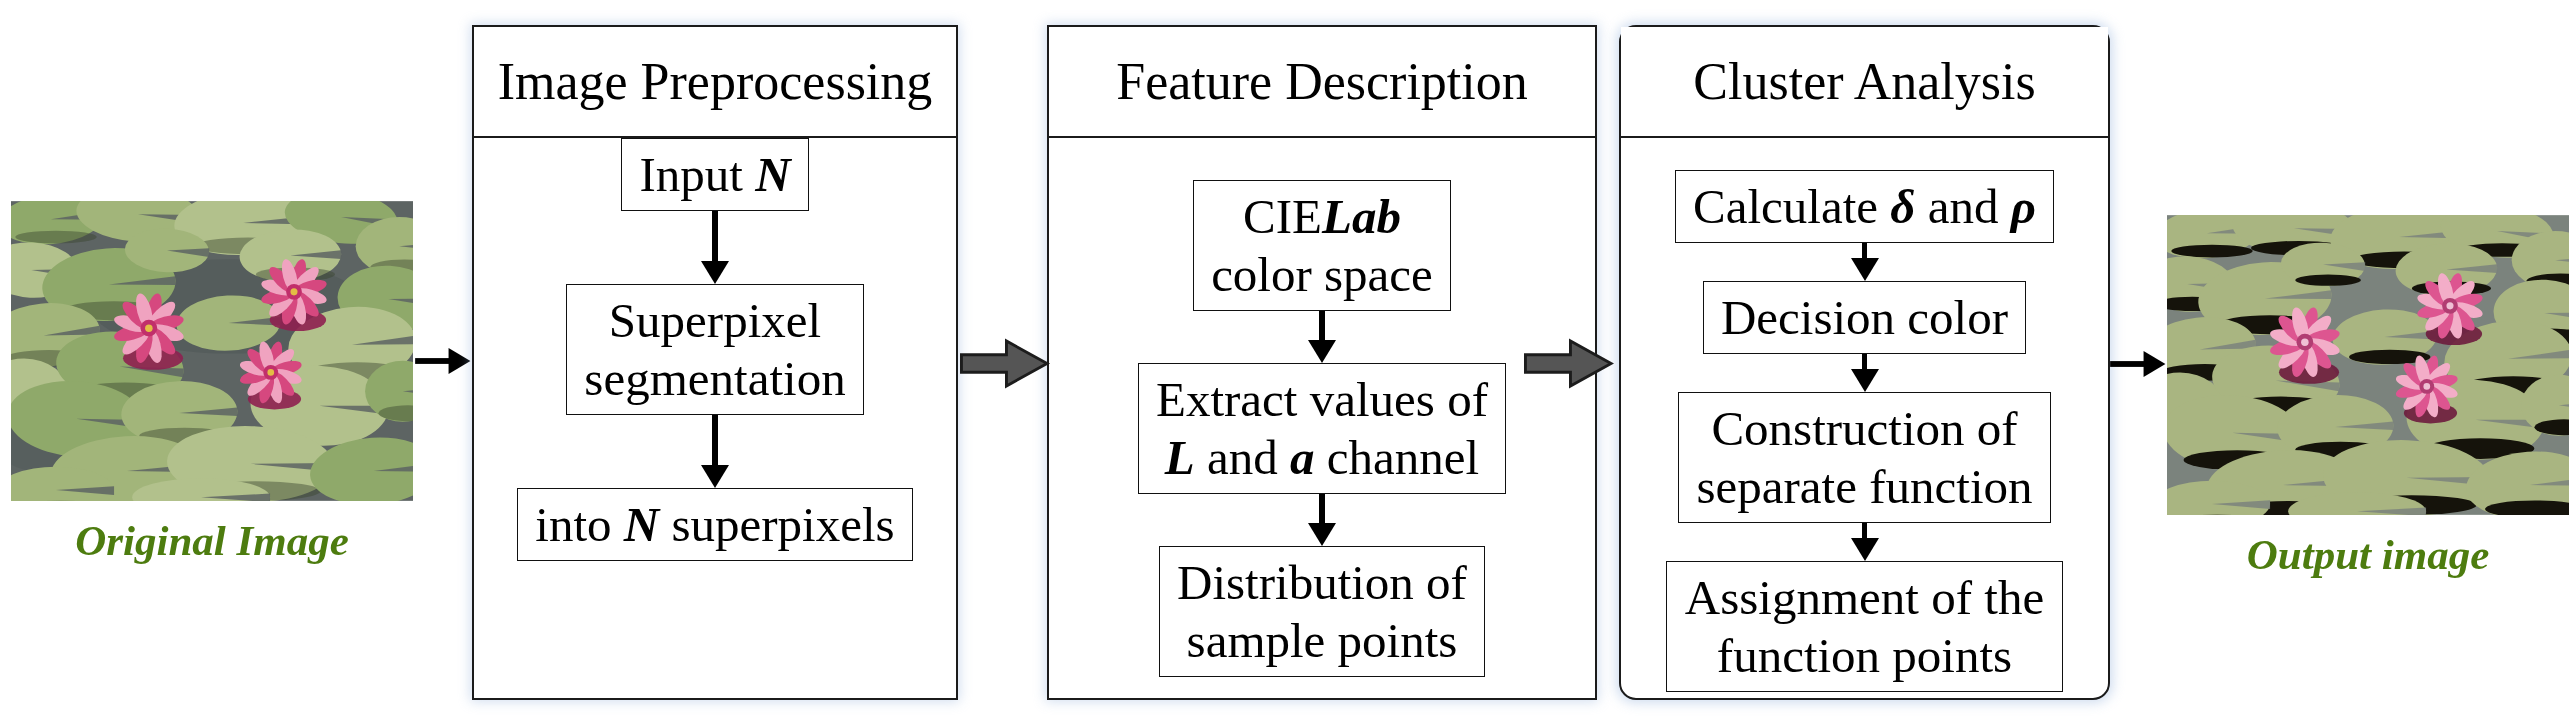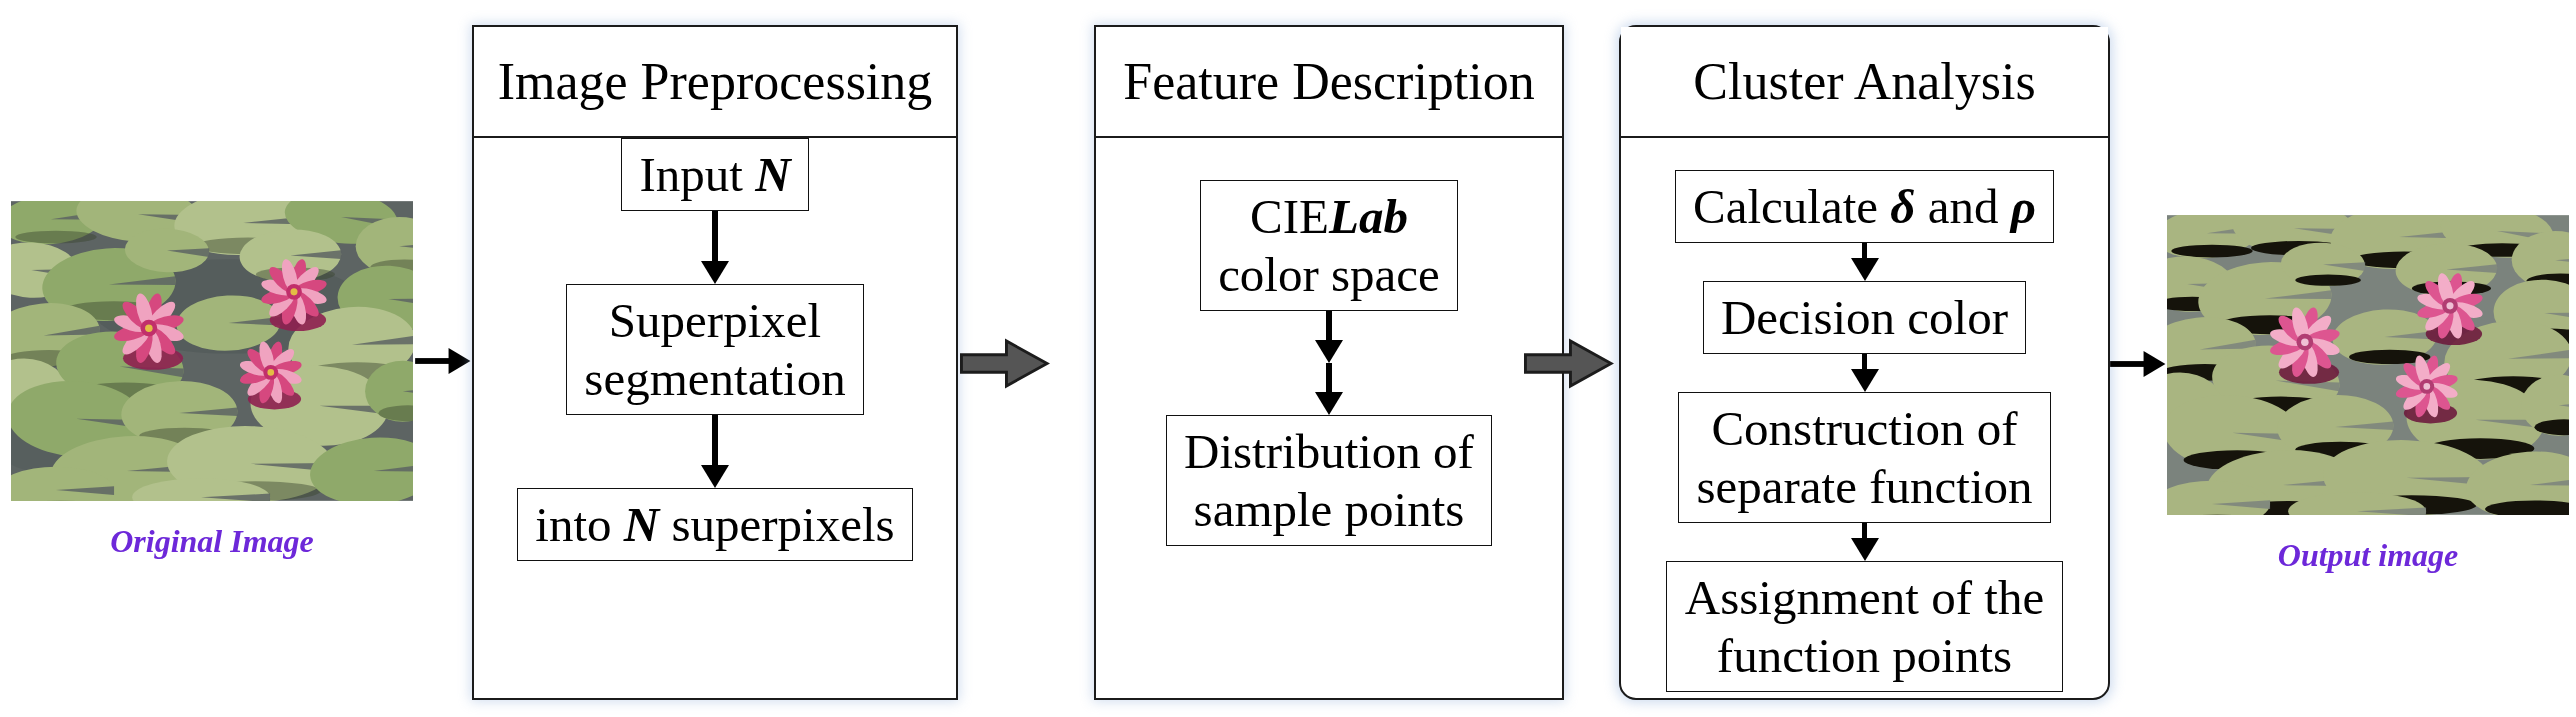--- a/index.html
+++ b/index.html
@@ -4,21 +4,21 @@
 <style>
   html,body{margin:0;padding:0;background:#ffffff;}
   #canvas{
     position:relative;width:2576px;height:717px;background:#ffffff;overflow:hidden;
     font-family:"Liberation Serif","DejaVu Serif",serif;color:#000;
   }
   
   .photo{position:absolute;display:block;}
   .caption{
     position:absolute;text-align:center;font-weight:bold;font-style:italic;
-    font-size:32px;line-height:58px;color:#6d28d9;
+    font-size:43px;line-height:58px;color:#4d7c0f;
   }
   
   .panel{
     position:absolute;top:25px;height:675px;background:#fff;
     border:2.2px solid #1b1b1b;box-sizing:border-box;
     box-shadow:0 0 11.6px 2.2px rgba(150,180,220,0.45);
   }
   .panel-header{
     height:109px;border-bottom:2.2px solid #1b1b1b;display:flex;
     align-items:center;justify-content:center;background:#fff;
@@ -192,32 +192,36 @@
         </div>
         <div class="varrow">
           <div class="shaft"></div>
           <div class="head"></div>
         </div>
         <div class="step-box">
           <div><span>into </span><span class="seg-bi">N</span><span> superpixels</span></div>
         </div>
       </div>
     </div>
-  <div class="panel p1" style="left:1094px;width:470px;">
+  <div class="panel p1" style="left:1047px;width:550px;">
       <div class="panel-header">
         <div class="panel-title">Feature Description</div>
       </div>
       <div class="steps">
         <div class="step-box">
           <div><span class="seg-b">CIE</span><span class="seg-bi">Lab</span></div>
           <div><span>color space</span></div>
         </div>
         <div class="varrow">
           <div class="shaft"></div>
           <div class="head"></div>
+        </div>
+        <div class="step-box">
+          <div><span>Extract values of</span></div>
+          <div><span class="seg-bi">L</span><span> and </span><span class="seg-bi">a</span><span> channel</span></div>
         </div>
         <div class="varrow">
           <div class="shaft"></div>
           <div class="head"></div>
         </div>
         <div class="step-box">
           <div><span>Distribution of</span></div>
           <div><span>sample points</span></div>
         </div>
       </div>

